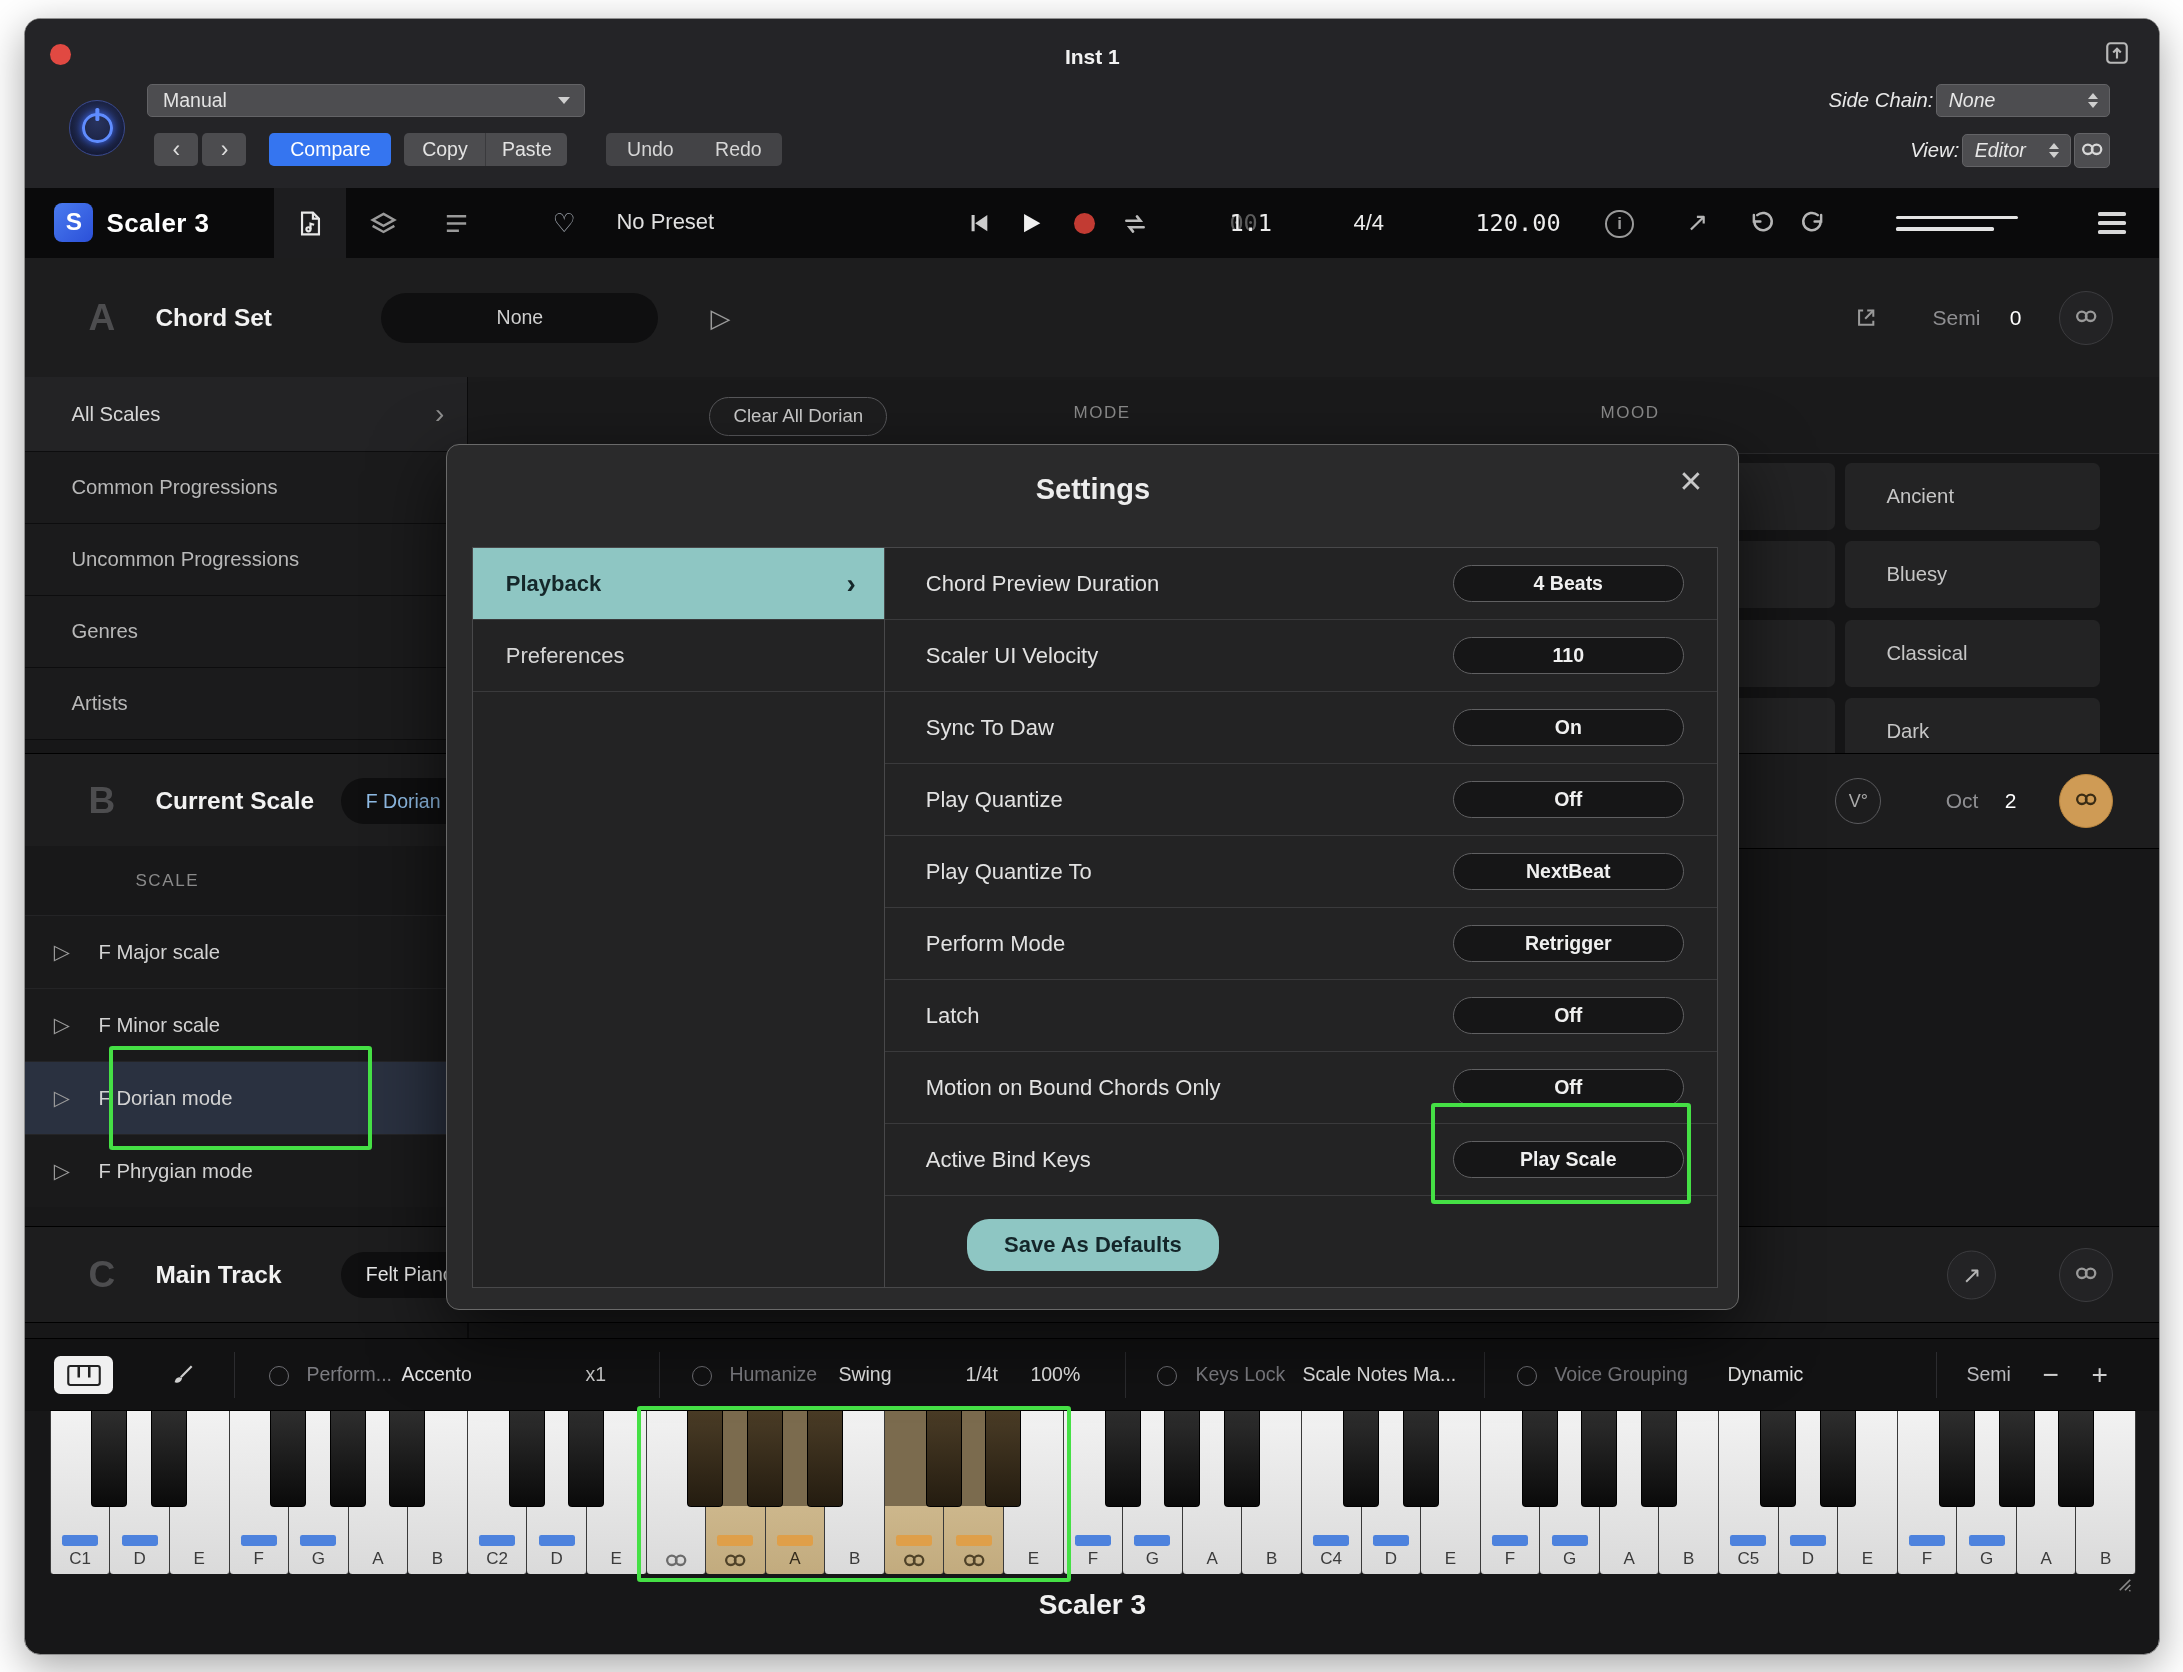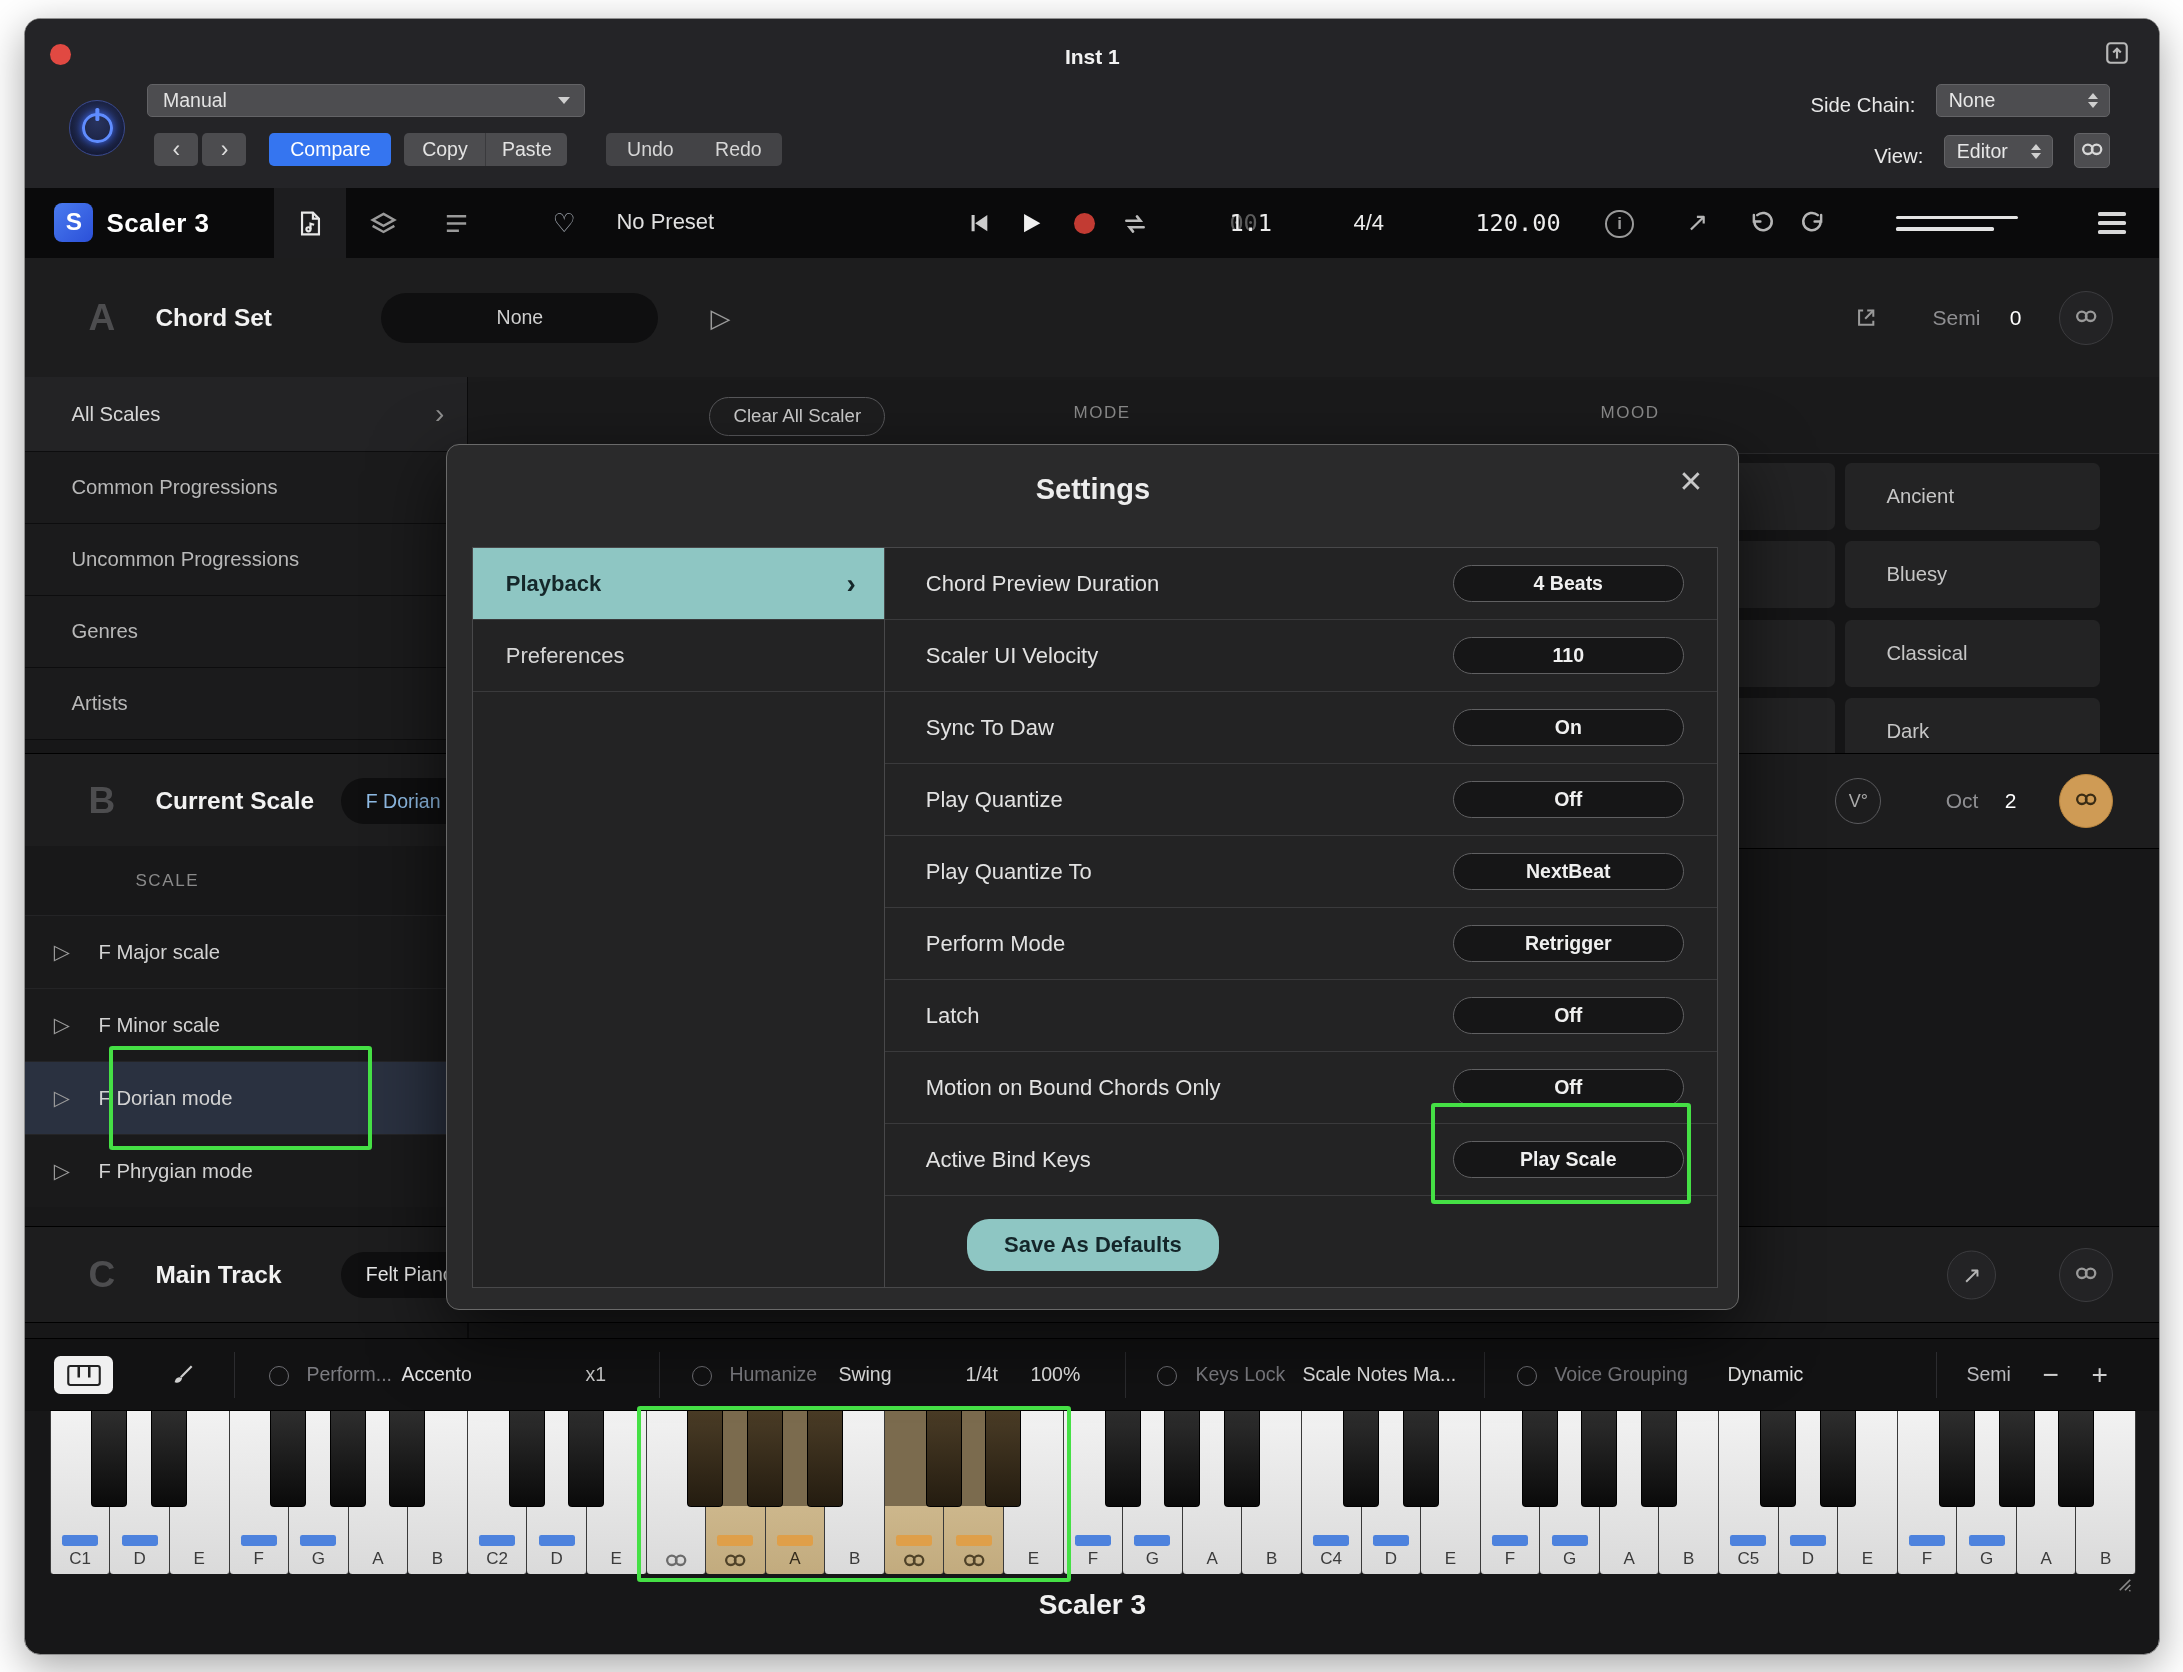--- a/index.html
+++ b/index.html
@@ -21,21 +21,21 @@
   .updown i.u{border-bottom:6.5px solid #cfcfcf;}
   .updown i.d{border-top:6.5px solid #cfcfcf;}
   .navbtns{position:absolute;left:129px;top:114px;display:flex;gap:4.1px;}
   .navbtns div{width:44px;height:33px;background:#4c4c4f;border-radius:4.9px;color:#ddd;font-size:23px;display:flex;align-items:center;justify-content:center;}
   .hbtn{height:33px;border-radius:4.9px;background:#4c4c4f;color:#e6e6e6;font-size:19.5px;display:flex;align-items:center;justify-content:center;}
   #compare{position:absolute;left:244px;top:114px;width:122px;background:#3575f0;color:#fff;}
   .seg{position:absolute;top:114px;display:flex;background:#4c4c4f;border-radius:4.9px;overflow:hidden;}
   .seg div{height:33px;display:flex;align-items:center;justify-content:center;color:#e3e3e3;font-size:19.5px;}
   #copypaste{left:379px;} #copypaste div{width:81px;} #copypaste div+div{border-left:0.8px solid #3a3a3d;}
   #undoredo{left:581px;background:#434346;} #undoredo div{width:88px;color:#d6d6d6;}
-  .host-right-row{position:absolute;right:49px;display:flex;align-items:flex-end;gap:21px;}
+  .host-right-row{position:absolute;right:49px;display:flex;align-items:center;gap:3px;font-style:italic;}
   .hr1{top:65px;} .hr2{top:114px;}
   .host-label{color:#e8e8e8;font-size:20.3px;}
   .hselect{height:33px;background:#4d4d50;border:0.8px solid #636366;border-radius:4.9px;color:#e8e8e8;font-size:19.5px;
            display:flex;align-items:center;padding:0 11.4px;box-sizing:border-box;}
   #sidechain-select{width:174px;} #view-select{width:109px;}
   .linkbtn{width:34px;height:33px;background:#4d4d50;border:0.8px solid #636366;border-radius:4.9px;display:flex;align-items:center;justify-content:center;color:#d8d8d8;}
   .power{position:absolute;left:44px;top:81px;width:54px;height:54px;border-radius:50%;
          background:radial-gradient(circle at 50% 40%,#28335e,#10142a);border:1.6px solid #3a4a8f;display:flex;align-items:center;justify-content:center;}
   .power .ring{width:24.4px;height:24.4px;border:3.3px solid #5f8cff;border-radius:50%;position:relative;box-shadow:0 0 9.8px #3d6bff;}
   .power .ring:after{content:"";position:absolute;left:50%;top:-8.1px;transform:translateX(-50%);width:3.3px;height:13px;background:#5f8cff;border-radius:1.6px;}
@@ -334,21 +334,21 @@
       <div class="browser-item">
         <span>Genres</span>
       </div>
       <div class="browser-item">
         <span>Artists</span>
       </div>
     </div>
   <div class="vdiv"></div>
 
   <div class="filter-band">
-    <div class="clear-btn">Clear All Scaler</div>
+    <div class="clear-btn">Clear All Dorian</div>
     <div class="colhead" id="head-mode">MODE</div>
     <div class="colhead" id="head-mood">MOOD</div>
   </div>
   <div class="mode-fragments" id="mode-fragments">
       <div></div>
       <div></div>
       <div></div>
       <div></div>
     </div>
   <div class="mood-buttons" id="mood-buttons">

